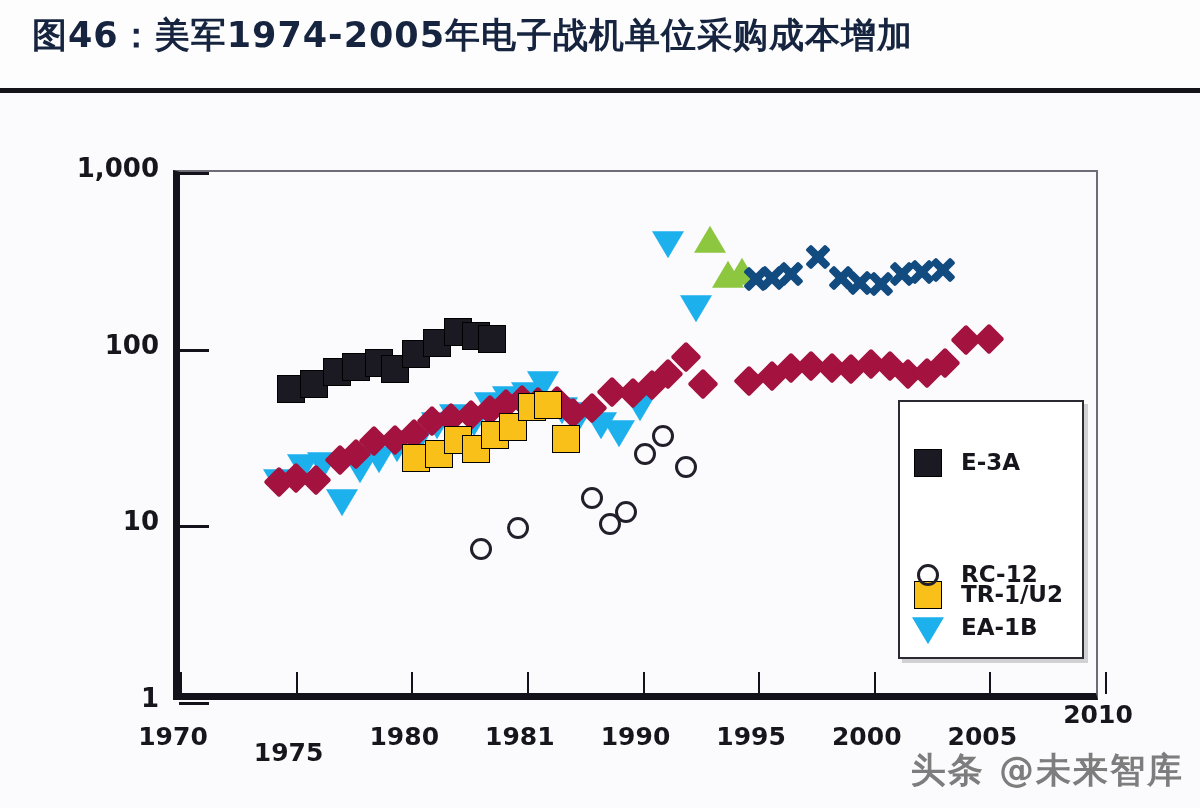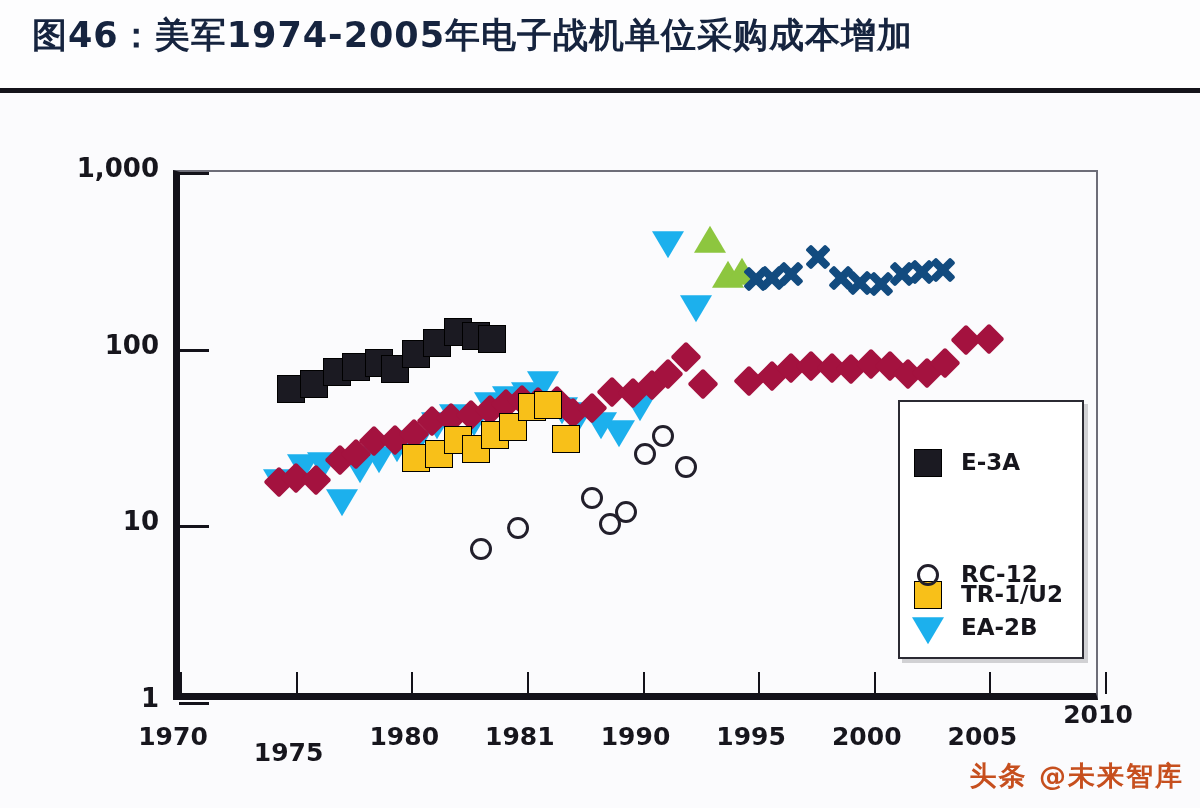--- a/index.html
+++ b/index.html
@@ -136,22 +136,22 @@
   .leg-mk{position:absolute;left:0;top:14px;}
   .leg-lbl{
     position:absolute;left:47px;top:0;
     font-size:23px;font-weight:bold;color:#17161d;
     white-space:nowrap;
     font-family:"DejaVu Sans","Liberation Sans",sans-serif;
   }
   
   #watermark{
     position:absolute;right:16px;bottom:14px;
-    font-size:27px;font-weight:bold;
-    color:#c2410c;
+    font-size:35px;font-weight:bold;
+    color:#737373;
     letter-spacing:2px;
     opacity:.92;
     font-family:"DejaVu Sans","Liberation Sans",sans-serif;
     white-space:nowrap;
   }
 </style>
 <style>.xcol3:before,.xcol3:after{background:#124b7f !important;}.lxcol3:before,.lxcol3:after{background:#124b7f !important;}</style></head>
 <body>
 
 <div id="title-band">
@@ -332,18 +332,18 @@
       <div class="leg-row" style="top: 179px;">
         <span class="leg-mk" style="position: absolute;">
           <div class="mk square lay-sq" style="background: rgb(248, 192, 25); left: 14px; top: 0px;"></div>
         </span>
         <span class="leg-lbl">TR-1/U2</span>
       </div>
       <div class="leg-row" style="top: 212px;">
         <span class="leg-mk" style="position: absolute;">
           <div class="mk dtriangle lay-dtri" style="border-top-color: rgb(28, 176, 237); left: 14px; top: 0px;"></div>
         </span>
-        <span class="leg-lbl">EA-2B</span>
+        <span class="leg-lbl">EA-1B</span>
       </div>
     </div>
 
   <div id="watermark">头条 @未来智库</div>
 </div>
 
 </body></html>

